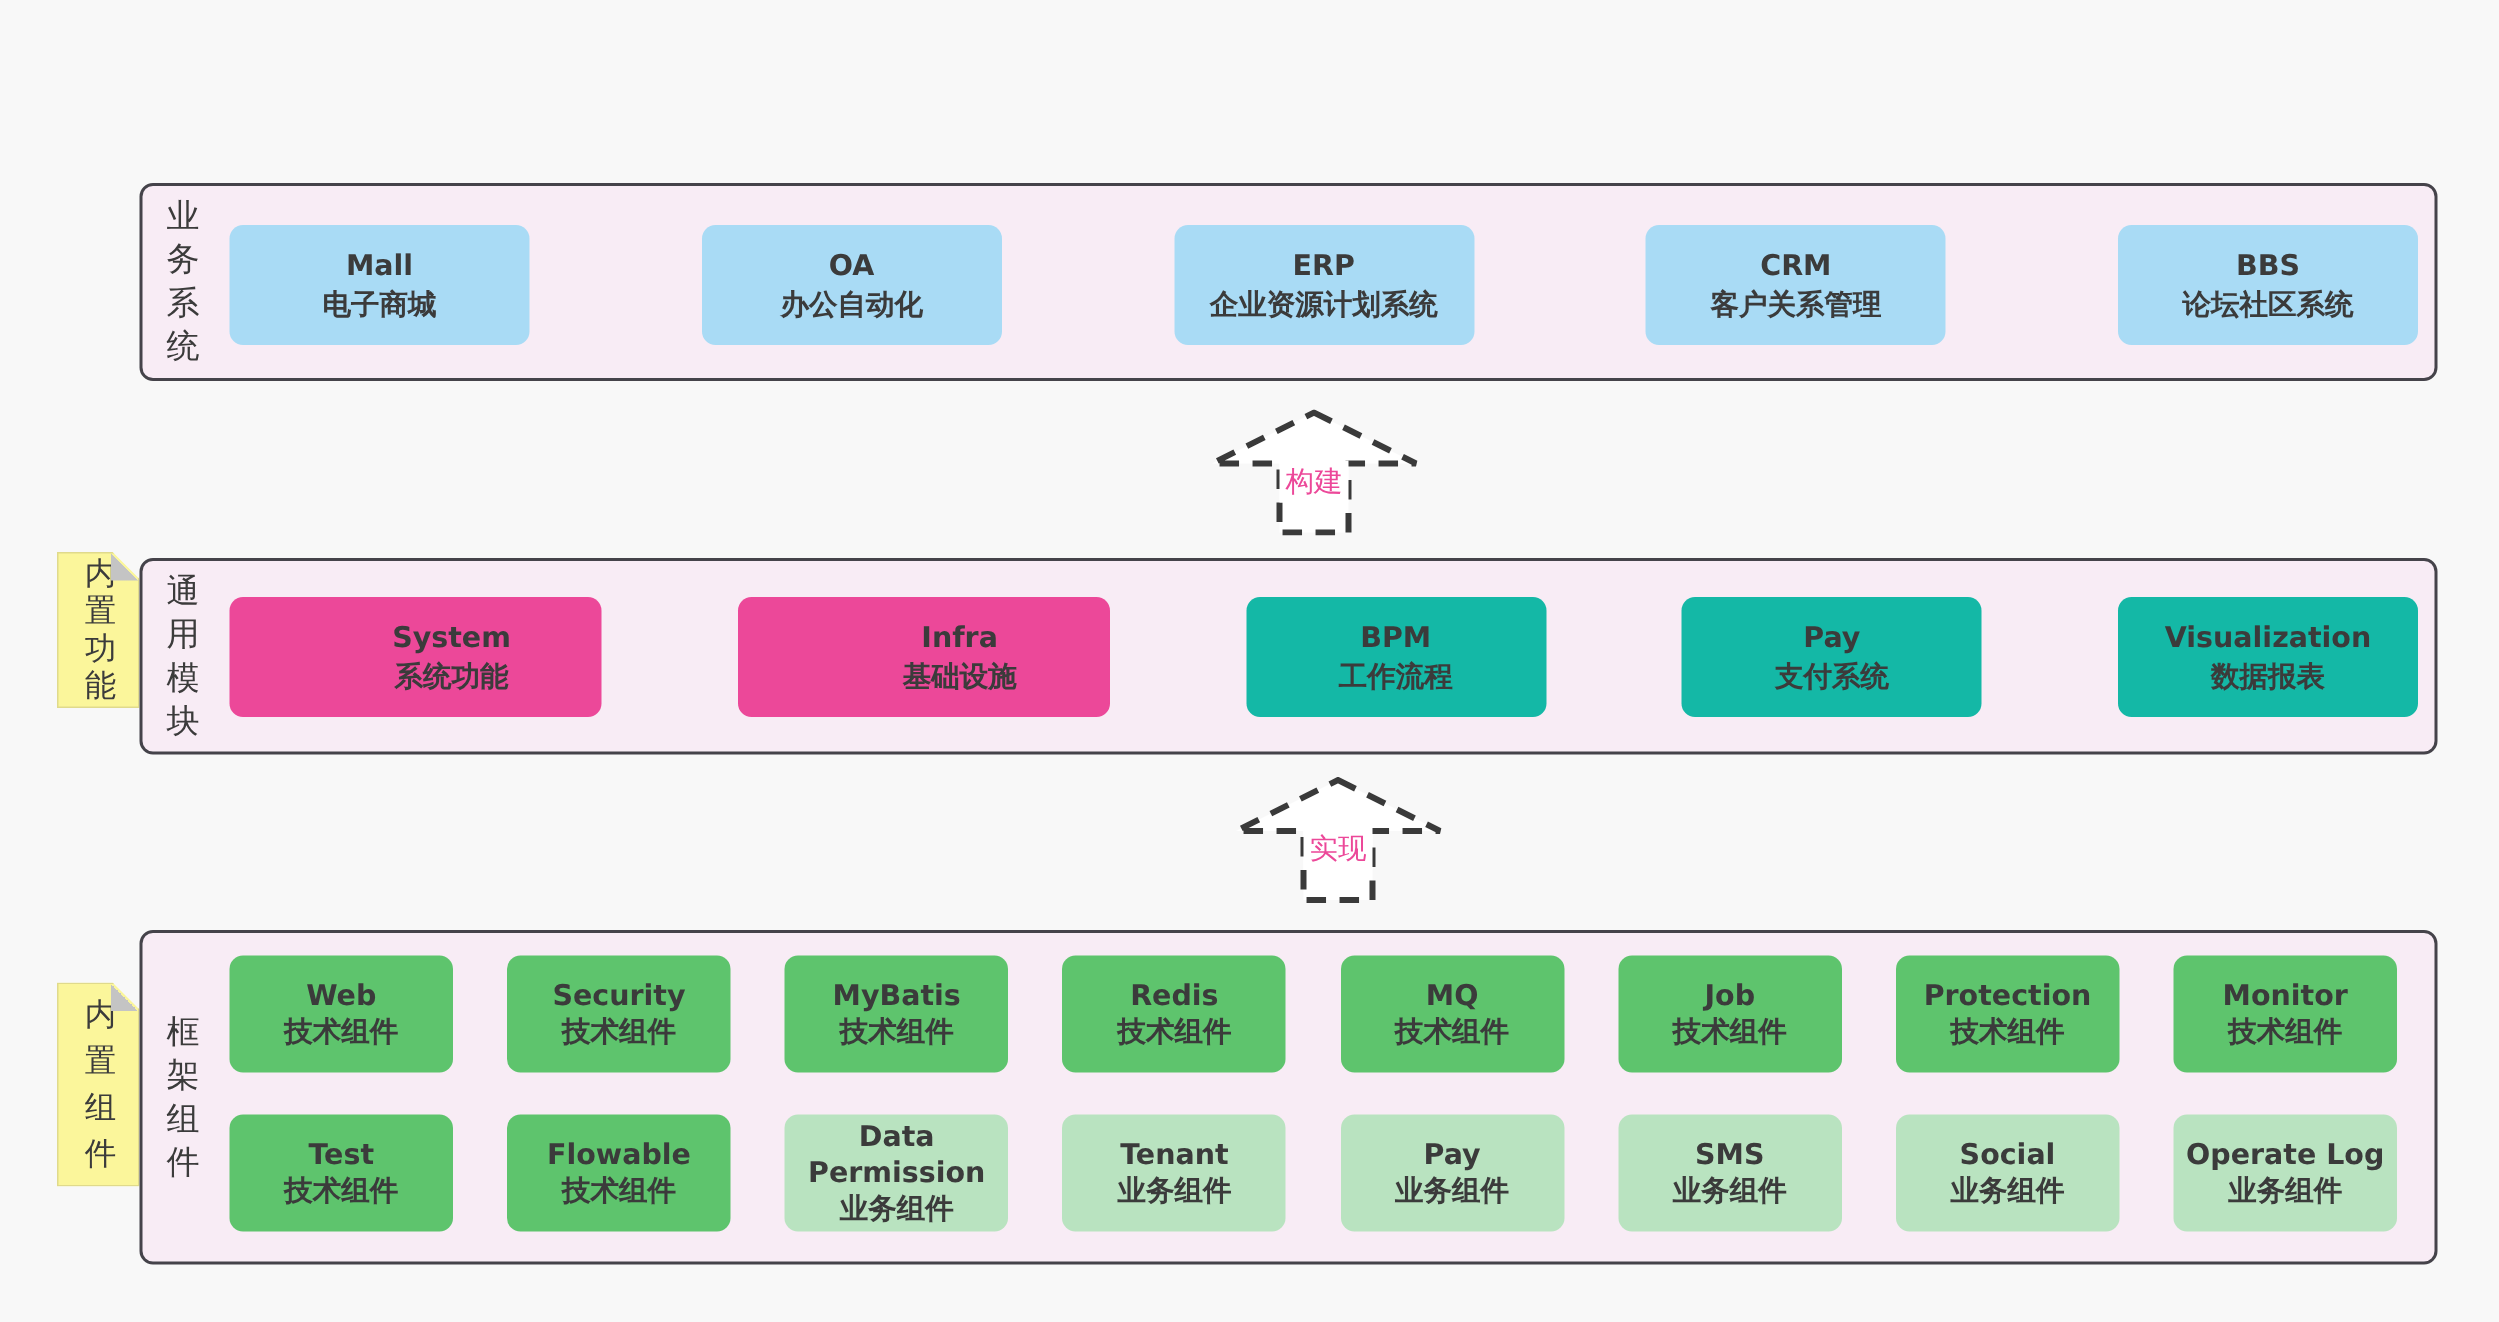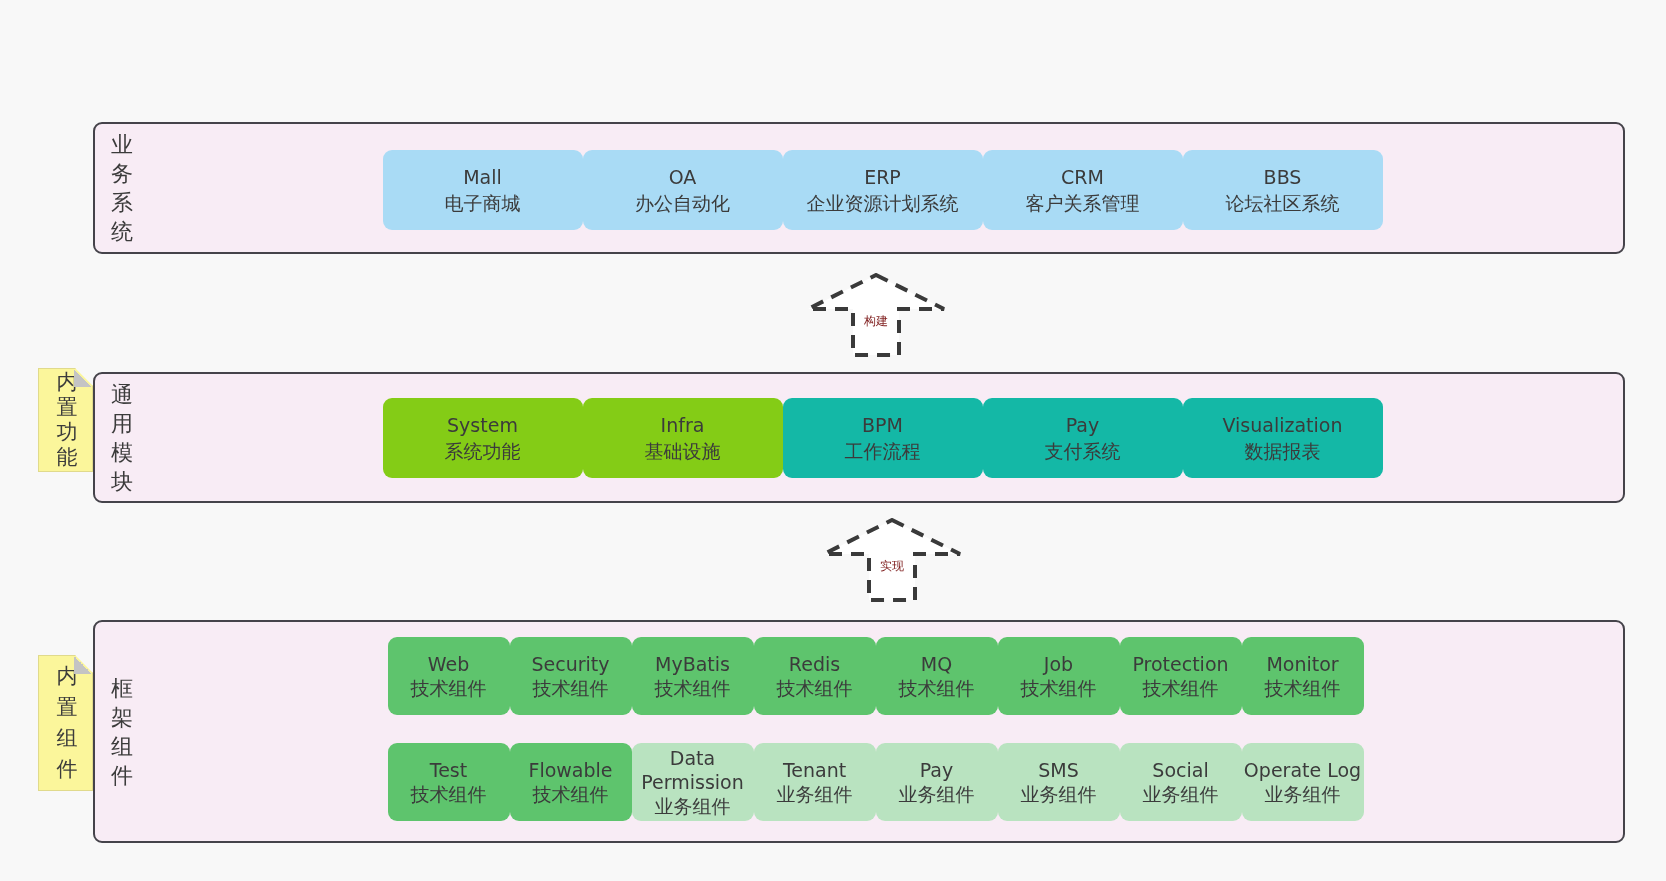--- a/index.html
+++ b/index.html
@@ -10,36 +10,36 @@
   .layer{position:absolute;left:93px;width:1532px;background:#f8ecf5;
          border:2px solid #45434a;border-radius:9px;box-sizing:border-box;}
   #layer-business{top:122px;height:132px;}
   #layer-modules{top:372px;height:131px;}
   #layer-framework{top:620px;height:223px;}
 
   .layer-label{position:absolute;left:12px;top:50%;transform:translateY(-50%);
                width:30px;font-size:22px;line-height:29px;text-align:center;
                word-break:break-all;color:#3b3b3b;}
 
-  .row{position:absolute;display:flex;justify-content:center;}
+  .row{position:absolute;display:flex;justify-content:space-between;font-weight:bold;}
   .row-6{left:58px;right:11px;}
   .row-8{left:58px;right:25px;}
   #layer-business .row{top:26px;}
   #layer-modules .row{top:24px;}
   #layer-framework .row-a{top:15px;}
   #layer-framework .row-b{top:121px;}
 
   
   .box{border-radius:9px;display:flex;flex-direction:column;align-items:center;
        justify-content:center;text-align:center;font-size:19px;line-height:26px;
        color:#3b3b3b;}
   .row-6 .box{width:200px;height:80px;}
-  .row-8 .box{width:122px;height:78px;line-height:24px;}
+  .row-8 .box{width:149px;height:78px;line-height:24px;}
   .blue{background:#a9dbf5;}
-  .red{background:#84cc16;}
+  .red{background:#ec4899;padding-left:48px;}
   .pink{background:#14b8a6;}
   .green{background:#5ec46d;}
   .lightgreen{background:#b9e3c0;}
 
   
   .sticky{position:absolute;left:38px;width:55px;background:#fbf69b;
           border:1px solid #e0da8c;box-sizing:border-box;
           clip-path:polygon(0 0,calc(100% - 18px) 0,100% 18px,100% 100%,0 100%);
           display:flex;align-items:center;justify-content:center;}
   #sticky-functions{top:368px;height:104px;}
@@ -49,21 +49,21 @@
   .sticky-text{width:24px;font-size:21px;line-height:25px;text-align:right;
                word-break:break-all;color:#3b3b3b;}
   #sticky-components .sticky-text{line-height:31px;}
 
   
   .block-arrow{position:absolute;width:140px;height:84px;}
   #arrow-build{left:806px;top:273px;}
   #arrow-implement{left:822px;top:518px;text-align:right;}
   .block-arrow svg{position:absolute;left:0;top:0;}
   .arrow-label{position:absolute;left:50%;top:48px;transform:translate(-50%,-50%);
-               background:#ffffff;padding:1px 4px;font-size:12px;color:#7f1d1d;
+               background:#ffffff;padding:1px 4px;font-size:19px;color:#ec4899;
                white-space:nowrap;}
 </style>
 </head>
 <body>
 
 <div class="stage">
 
   <div class="sticky" id="sticky-functions">
     <span class="fold"></span>
     <span class="sticky-text">内置功能</span>

